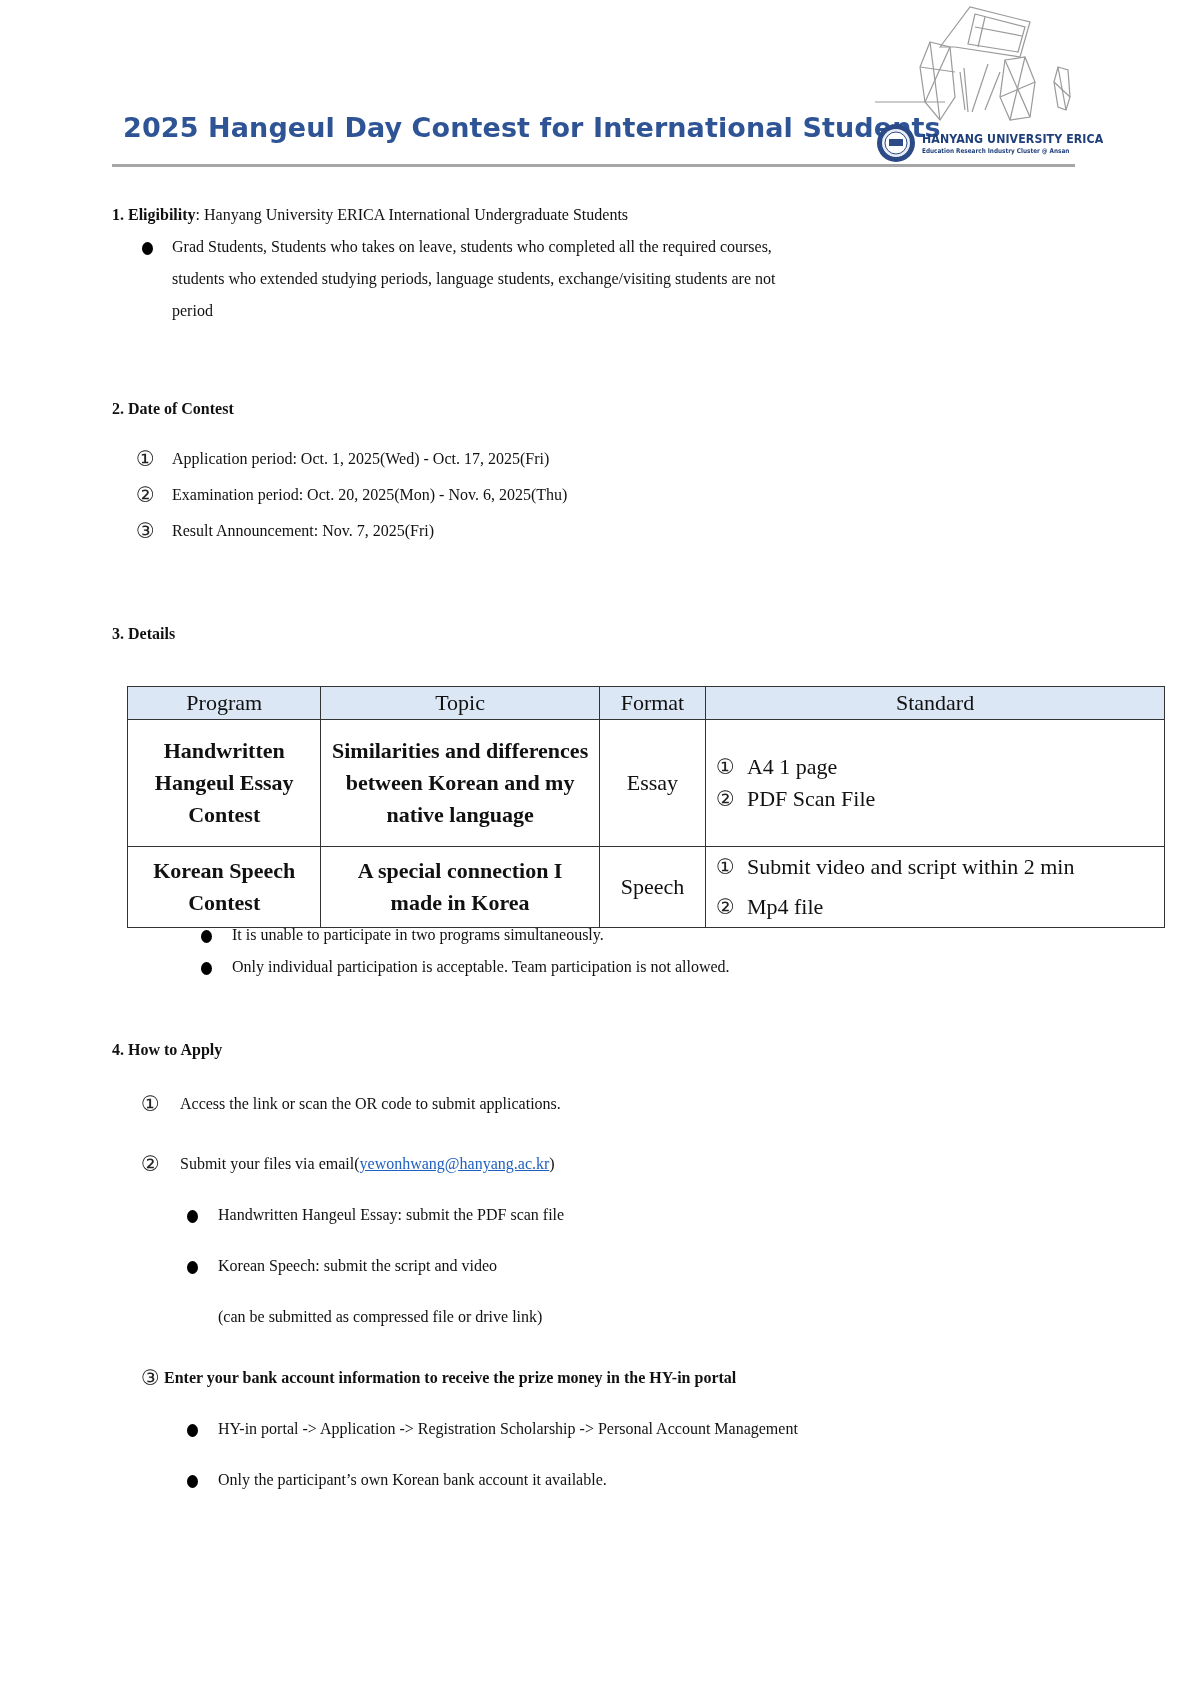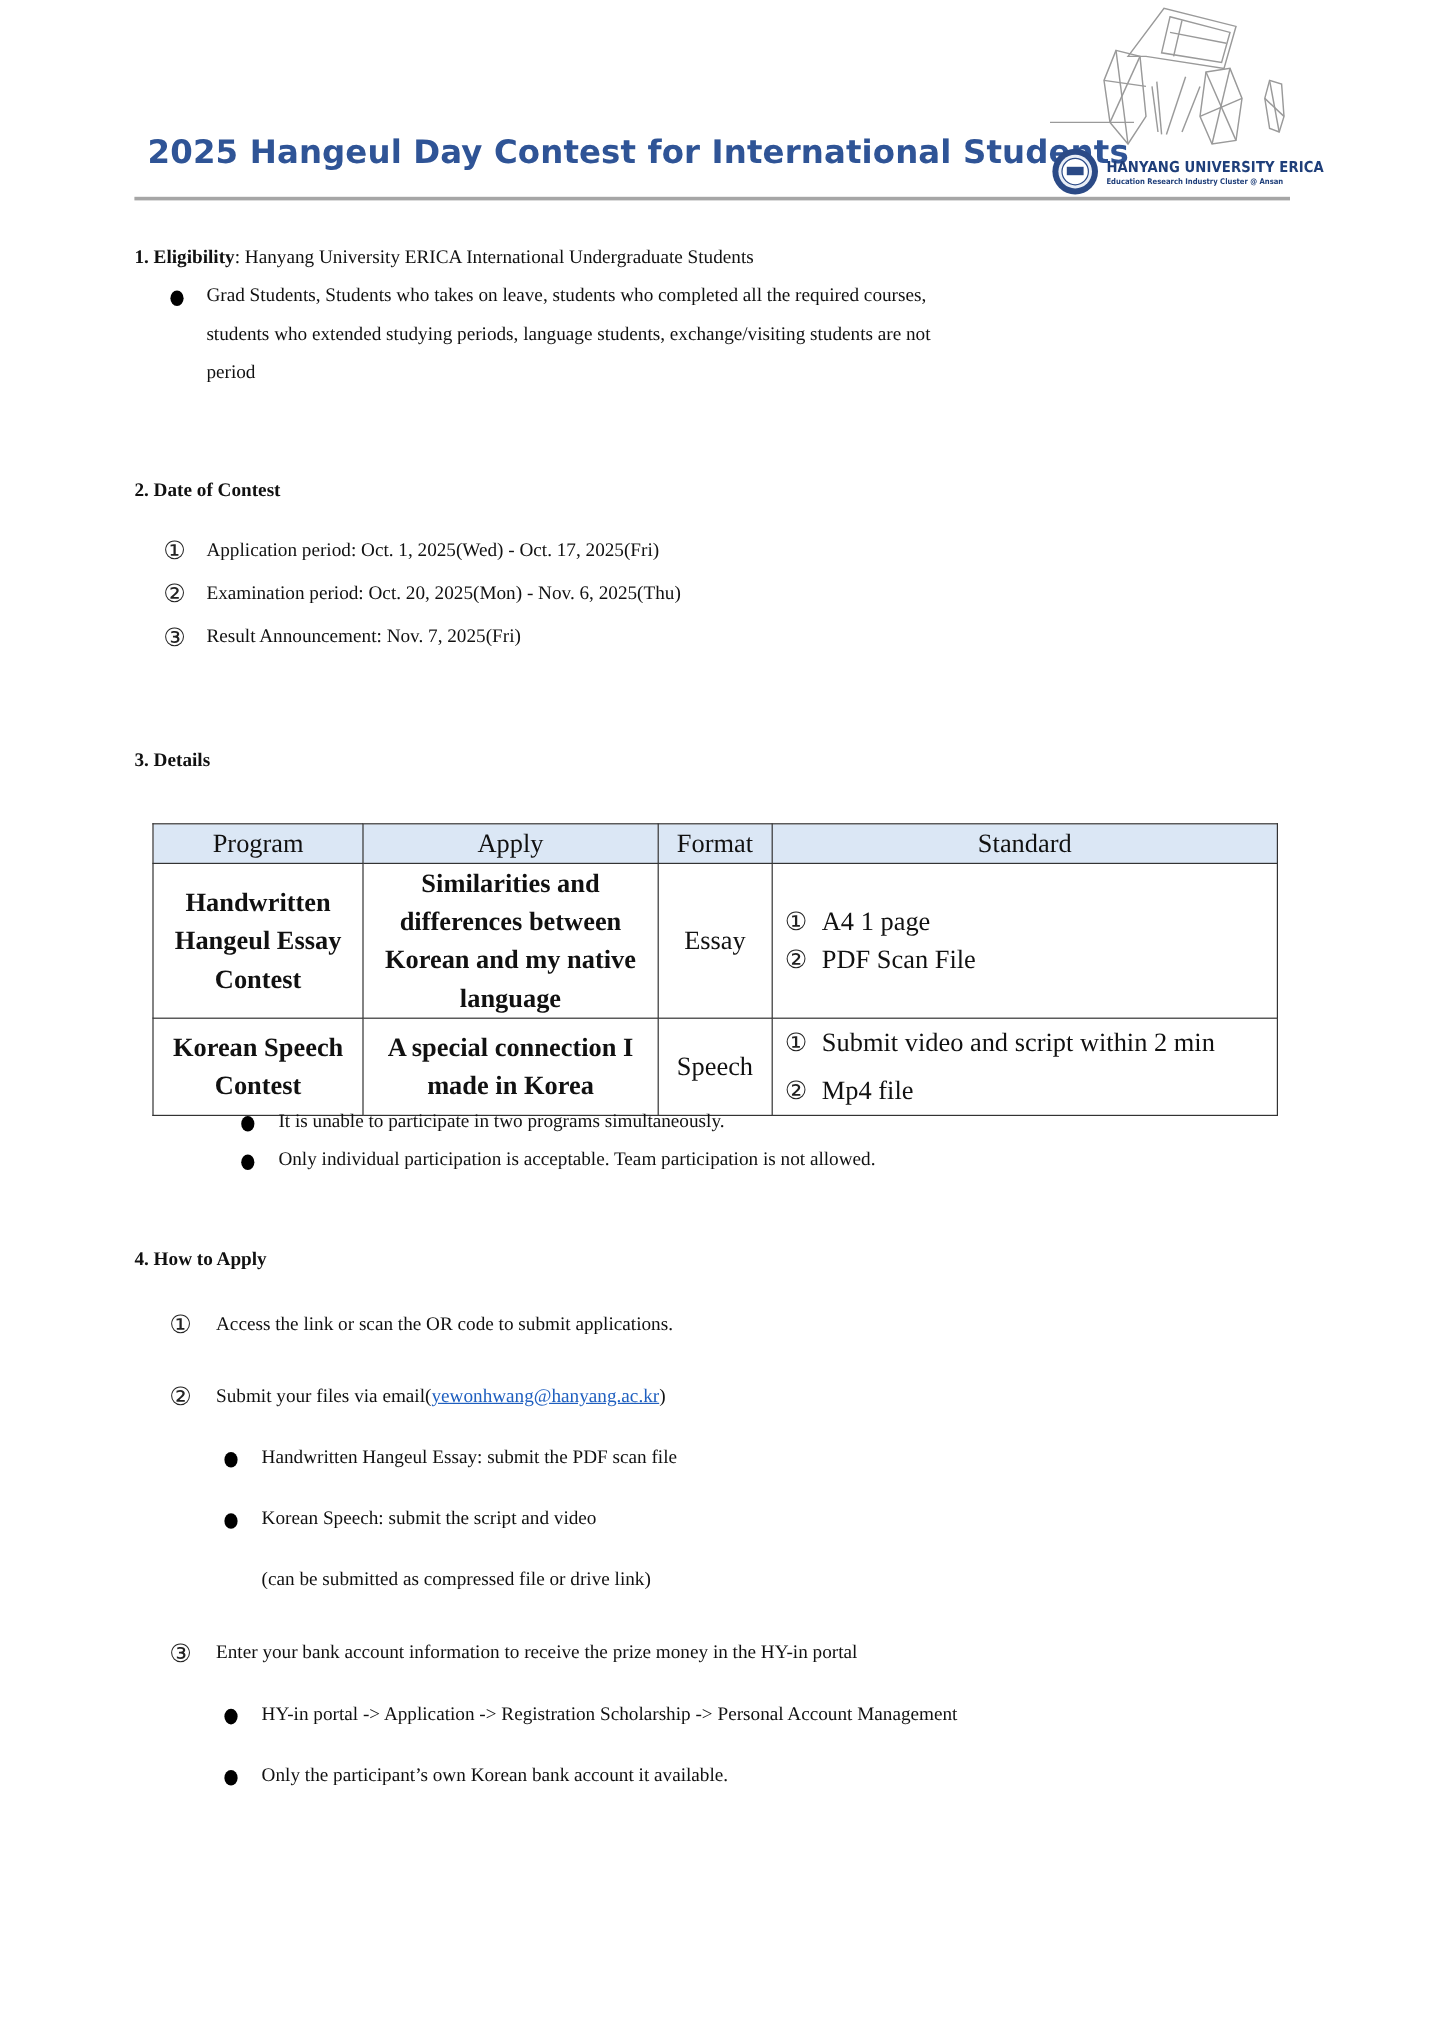--- a/index.html
+++ b/index.html
@@ -18,21 +18,21 @@
     .logo-sub { position: absolute; left: 922px; top: 147px; font-family: "DejaVu Sans", sans-serif;
       font-weight: bold; font-size: 6.5px; color: #1f3f7a; white-space: nowrap; transform: scaleX(0.88); transform-origin: left top; }
 
     .t { position: absolute; font-size: 16px; line-height: 32px; white-space: nowrap; }
     .b { font-weight: bold; }
     .bullet { position: absolute; width: 11px; height: 13px; background: #000; border-radius: 50%; }
     .circ { position: absolute; font-family: "DejaVu Sans", sans-serif; font-size: 21px; line-height: 32px; color: #222; }
     a.email { color: #1f5fbf; text-decoration: underline; }
 
     
-    table.details { position: absolute; left: 127px; top: 686px; border-collapse: collapse; width: 938px; border-radius: 17px; }
+    table.details { position: absolute; left: 127px; top: 686px; border-collapse: collapse; width: 1038px; border-radius: 17px; }
     table.details td, table.details th { border: 1.5px solid #333; padding: 0; font-size: 22px; line-height: 32px; text-align: center; vertical-align: middle; }
     table.details th { background: #dbe7f5; font-weight: normal; height: 32px; }
     .std { text-align: left !important; padding-left: 10px !important; }
     .std .line { display: block; white-space: nowrap; }
     .std .num { font-family: "DejaVu Sans", sans-serif; font-size: 21px; color: #222; margin-right: 12px; }
   </style>
 </head>
 <body>
 
 <div class="page">
@@ -96,21 +96,21 @@
   <table class="details">
     <colgroup>
       <col style="width:180px">
         <col style="width:259px">
         <col style="width:99px">
         <col style="width:427px">
     </colgroup>
     <tbody>
         <tr>
       <th>Program</th>
-      <th>Apply</th>
+      <th>Topic</th>
       <th>Format</th>
       <th>Standard</th>
     </tr>
     <tr style="height:127px;">
       <td class="b" style="padding:0 6px;margin-top:12px;">Handwritten Hangeul Essay Contest</td>
       <td class="b" style="padding:0 10px;">Similarities and differences between Korean and my native language</td>
       <td>Essay</td>
       <td class="std">
         <span class="line"><span class="num">①</span><span>A4 1 page</span></span>
         <span class="line"><span class="num">②</span><span>PDF Scan File</span></span>
@@ -143,20 +143,20 @@
     <span>Submit your files via email(</span><a class="email">yewonhwang@hanyang.ac.kr</a><span>)</span>
   </div>
 
   <div class="bullet" style="left:187px; top:1210px;"></div>
   <div class="t" style="left:218px; top:1199px;">Handwritten Hangeul Essay: submit the PDF scan file</div>
   <div class="bullet" style="left:187px; top:1261px;"></div>
   <div class="t" style="left:218px; top:1250px;">Korean Speech: submit the script and video</div>
   <div class="t" style="left:218px; top:1301px;">(can be submitted as compressed file or drive link)</div>
 
   <div class="circ" style="left:141px; top:1362px;">③</div>
-  <div class="t" style="left:180px; top:1362px;">Enter your bank account information to receive the prize money in the HY-in portal</div>
+  <div class="t" style="left:164px; top:1362px;font-weight:bold;">Enter your bank account information to receive the prize money in the HY-in portal</div>
 
   <div class="bullet" style="left:187px; top:1424px;"></div>
   <div class="t" style="left:218px; top:1413px;">HY-in portal -&gt; Application -&gt; Registration Scholarship -&gt; Personal Account Management</div>
   <div class="bullet" style="left:187px; top:1475px;"></div>
   <div class="t" style="left:218px; top:1464px;">Only the participant’s own Korean bank account it available.</div>
 
 </div>
 
 </body></html>

